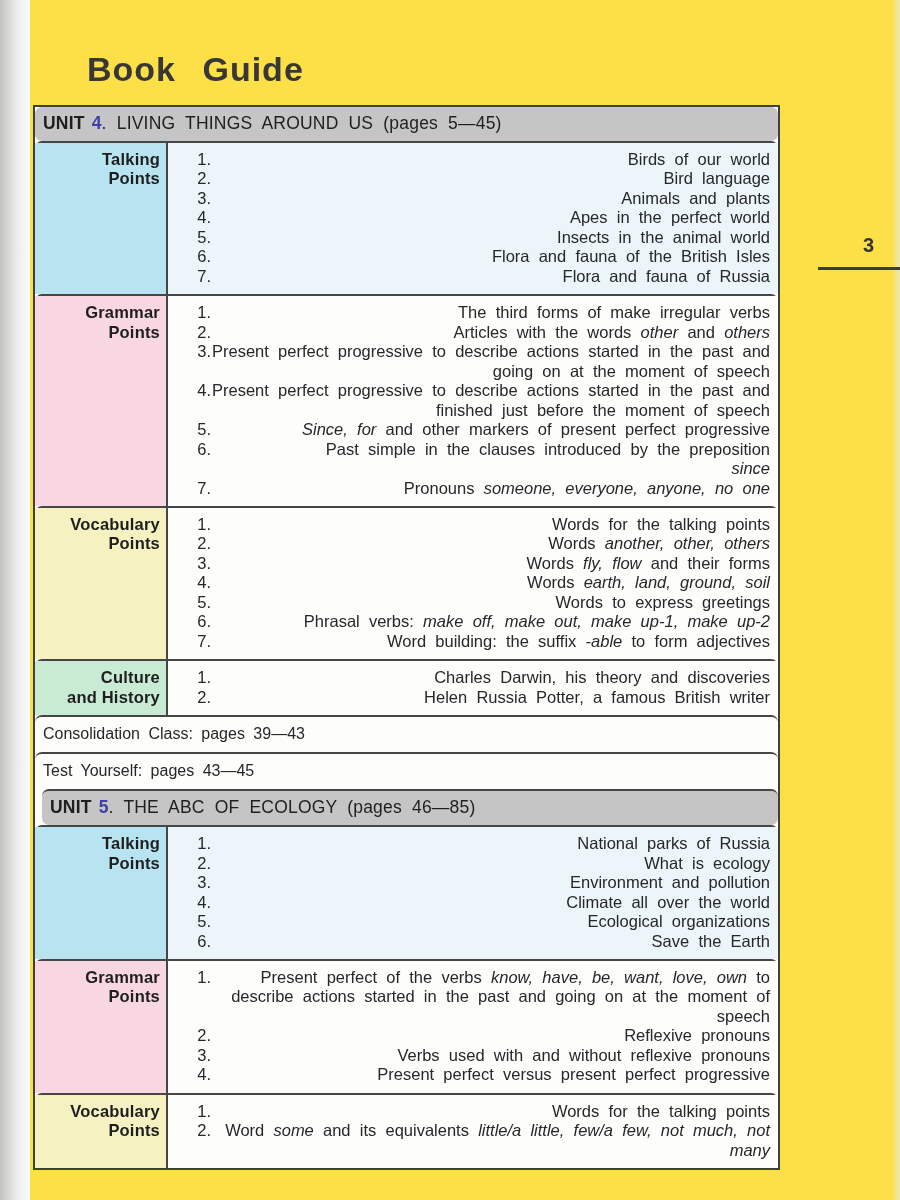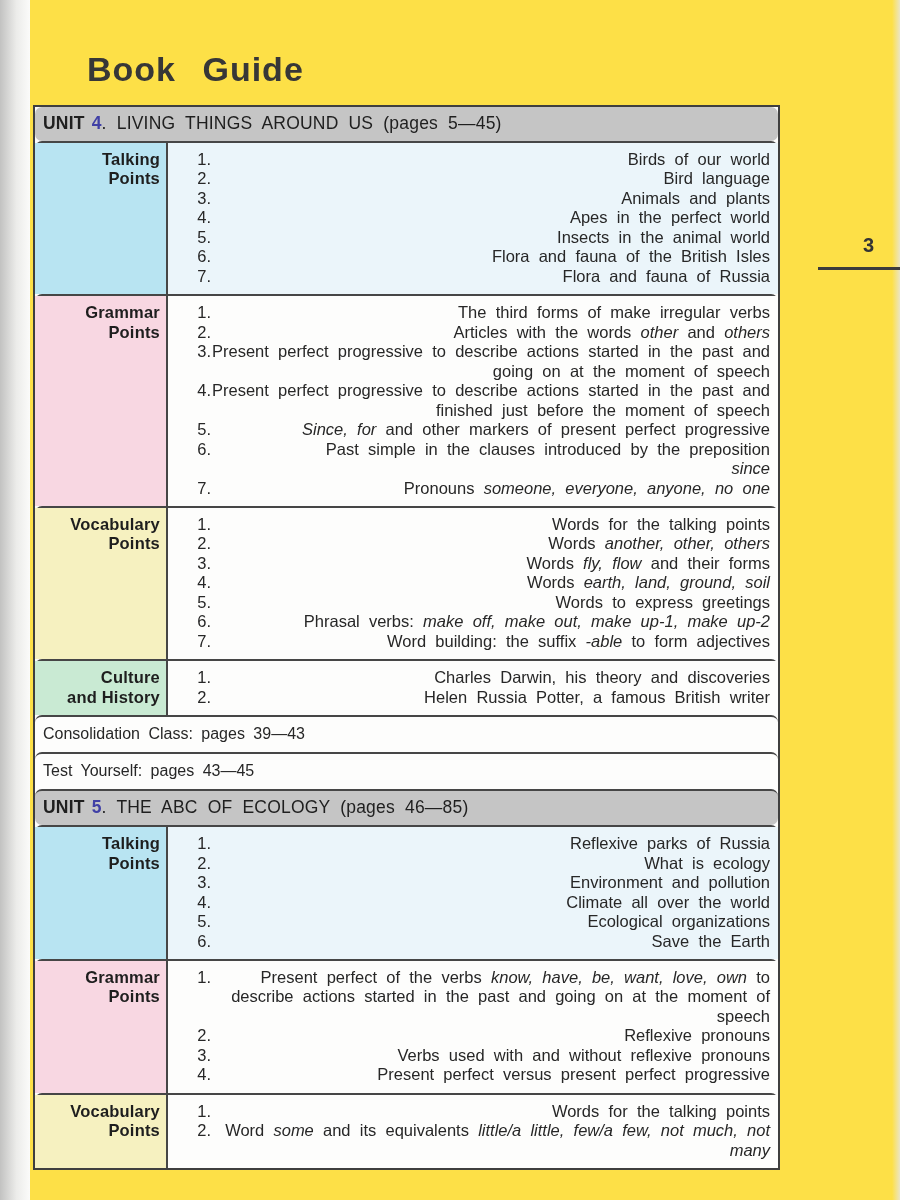--- a/index.html
+++ b/index.html
@@ -201,31 +201,31 @@
 
   <div class="row footer-row">
     <span>Consolidation Class: pages 39—43</span>
   </div>
 
   <div class="row footer-row">
     <span>Test Yourself: pages 43—45</span>
   </div>
 
 
-  <div class="row unit-header" style="background: rgb(197, 197, 197);">
+  <div class="row unit-header" style="background: rgb(197, 197, 197); margin-left: 7px;">
     <span class="uh-label">UNIT</span><span class="uh-num" style="color: rgb(64, 64, 166);">5</span><span class="uh-rest">. THE ABC OF ECOLOGY (pages 46—85)</span>
   </div>
 
   <div class="row section-row">
     <div class="label-cell" style="background: rgb(184, 228, 242);">Talking
 Points</div>
     <div class="content-cell" style="background: rgb(235, 245, 250);">
           <div class="item">
             <span class="num">1.</span>
-            <span class="txt">Reflexive parks of Russia</span>
+            <span class="txt">National parks of Russia</span>
           </div>
           <div class="item">
             <span class="num">2.</span>
             <span class="txt">What is ecology</span>
           </div>
           <div class="item">
             <span class="num">3.</span>
             <span class="txt">Environment and pollution</span>
           </div>
           <div class="item">

